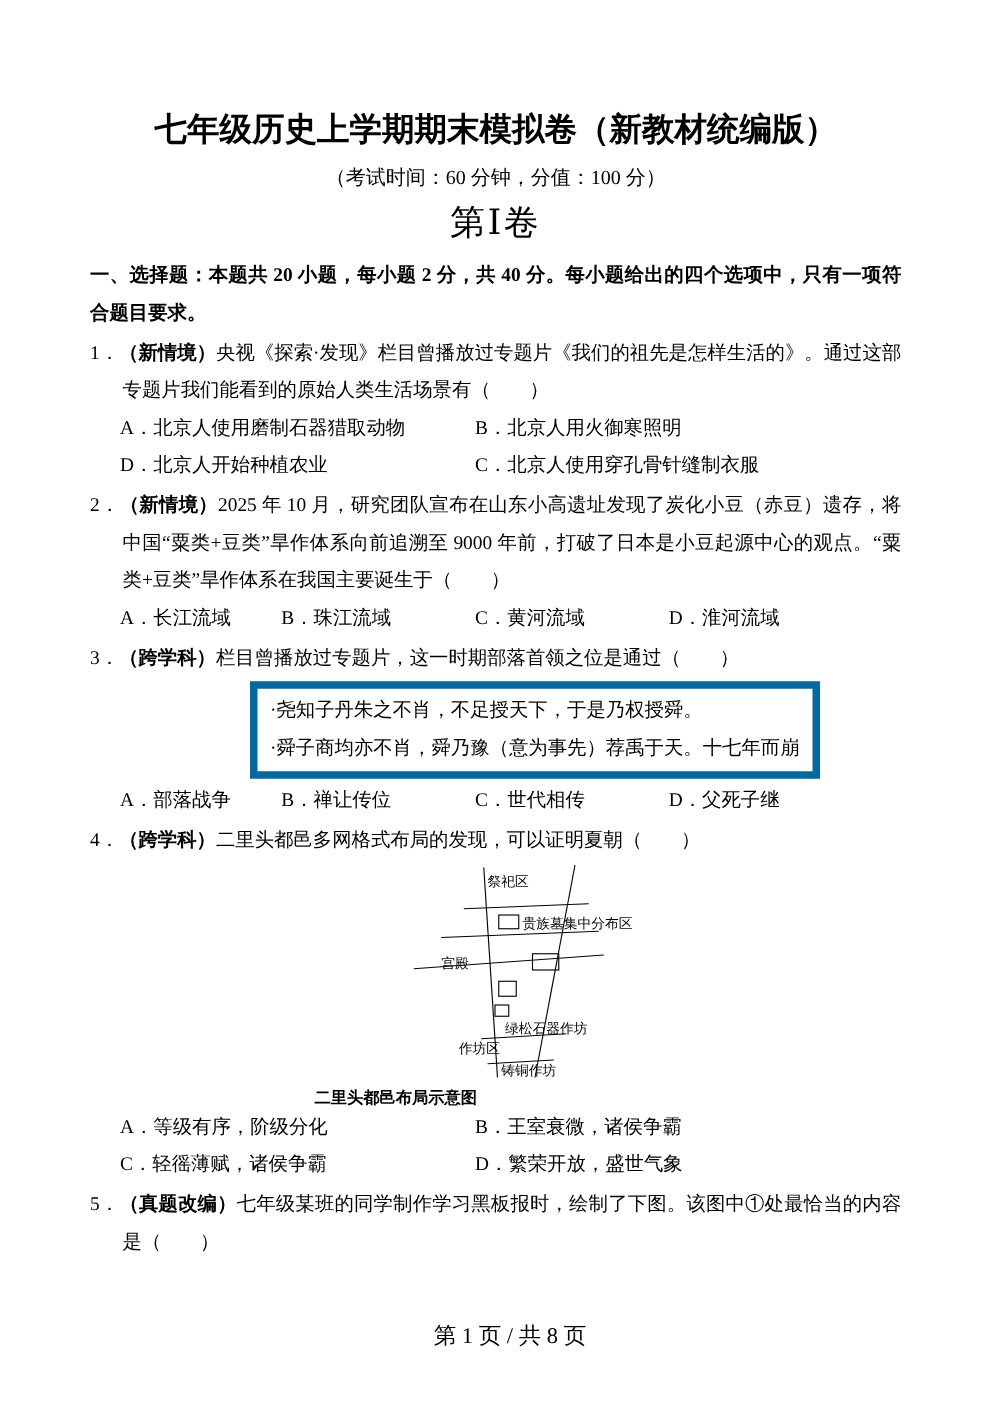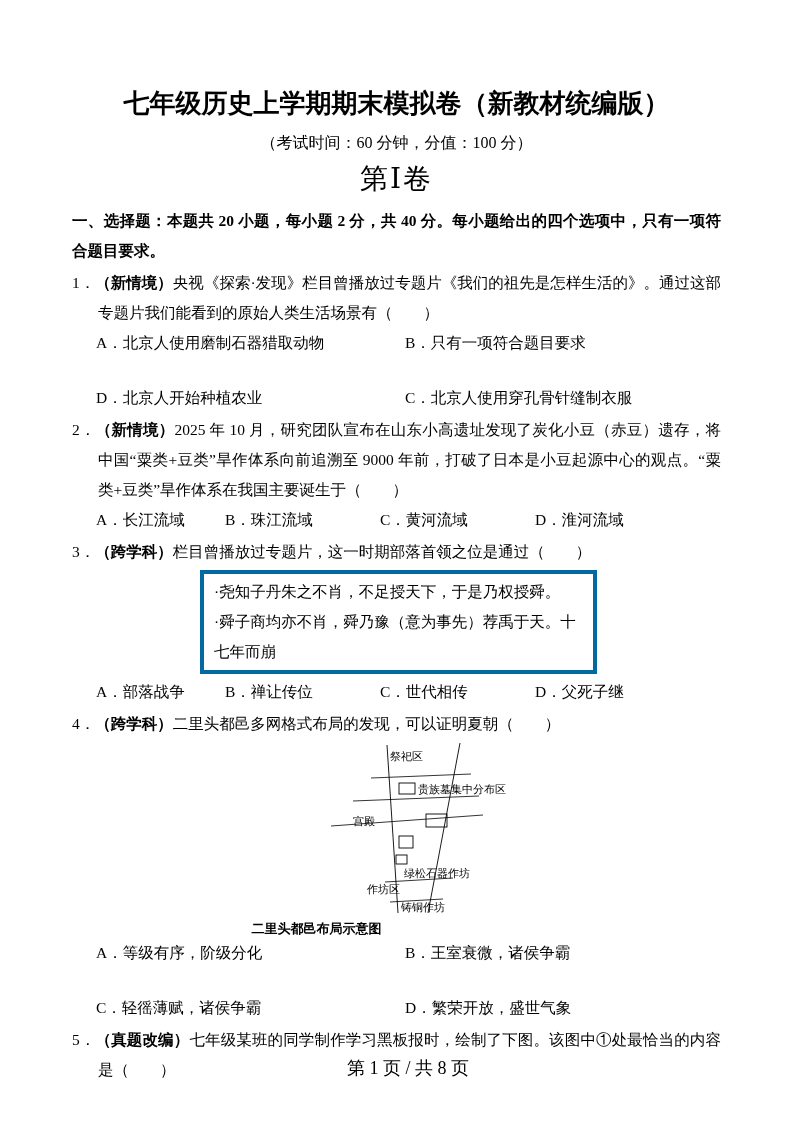--- a/index.html
+++ b/index.html
@@ -45,26 +45,26 @@
   .stem {
     padding-left:26px;
     text-indent:-26px;
     text-align:justify;
   }
   .qtag { font-weight:bold; }
   .opts {
     display:grid;
     padding-left:24px;
   }
-  .opts.two  { grid-template-columns:284px 1fr;gap:25px; }
+  .opts.two  { grid-template-columns:284px 1fr; }
   .opts.four { grid-template-columns:129px 155px 155px 1fr; }
   .opt { white-space:nowrap; }
   .srcbox {
-    border:4px solid #0369a1;
-    width:397px;
+    border:6px solid #0369a1;
+    width:456px;
     margin:3px 0 3px 128px;
     padding:3px 10px;
   }
   .srcline { line-height:30px; }
   .figure {
     width:290px;
     margin:2px auto 0 auto;
     text-align:left;
   }
   .figure svg { display:block; margin:0 auto; }
@@ -95,21 +95,21 @@
     <div class="subtitle">（考试时间：60 分钟，分值：100 分）</div>
     <div class="part">第Ⅰ卷</div>
   </header>
 
   <p class="instructions">一、选择题：本题共 20 小题，每小题 2 分，共 40 分。每小题给出的四个选项中，只有一项符合题目要求。</p>
 
   <section class="q">
     <p class="stem"><span>1．</span><span class="qtag">（新情境）</span><span>央视《探索·发现》栏目曾播放过专题片《我们的祖先是怎样生活的》。通过这部专题片我们能看到的原始人类生活场景有（　　）</span></p>
     <div class="opts two">
       <span class="opt">A．北京人使用磨制石器猎取动物</span>
-      <span class="opt">B．只有一项符合题目要求</span>
+      <span class="opt">B．北京人用火御寒照明</span>
       <span class="opt">D．北京人开始种植农业</span>
       <span class="opt">C．北京人使用穿孔骨针缝制衣服</span>
     </div>
   </section>
 
   <section class="q">
     <p class="stem"><span>2．</span><span class="qtag">（新情境）</span><span>2025 年 10 月，研究团队宣布在山东小高遗址发现了炭化小豆（赤豆）遗存，将中国“粟类+豆类”旱作体系向前追溯至 9000 年前，打破了日本是小豆起源中心的观点。“粟类+豆类”旱作体系在我国主要诞生于（　　）</span></p>
     <div class="opts four">
       <span class="opt">A．长江流域</span>
       <span class="opt">B．珠江流域</span>

